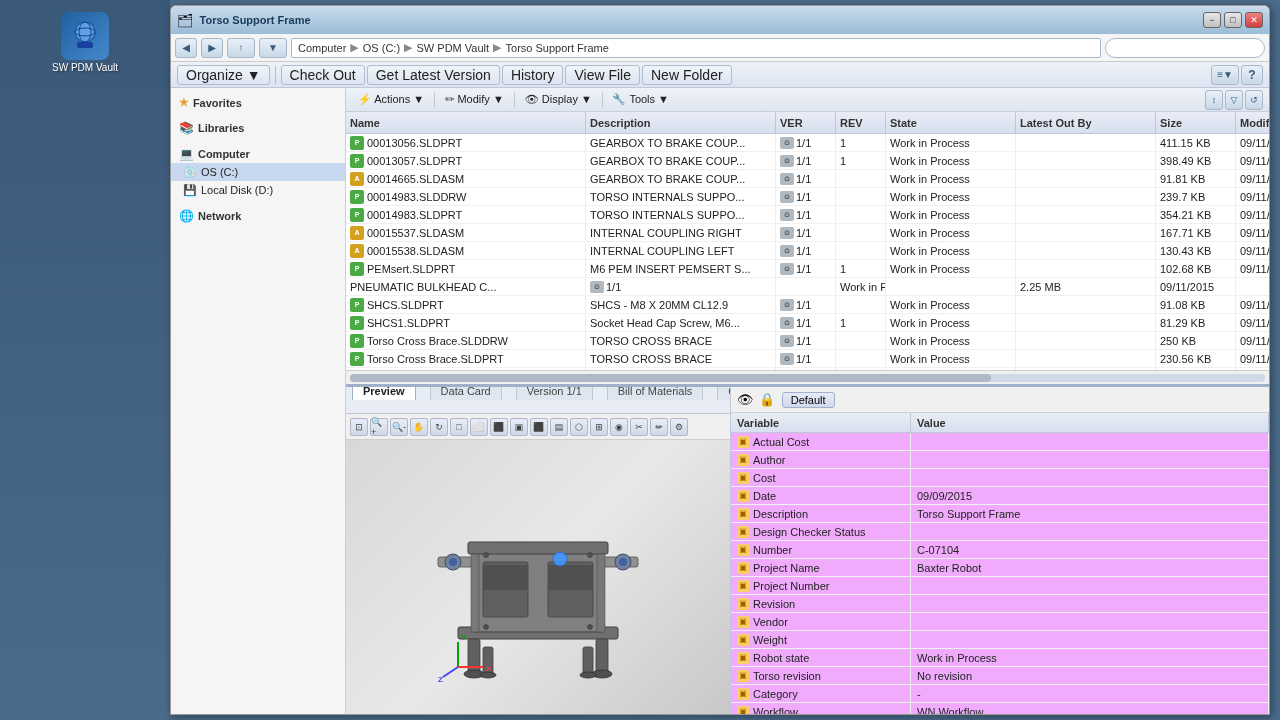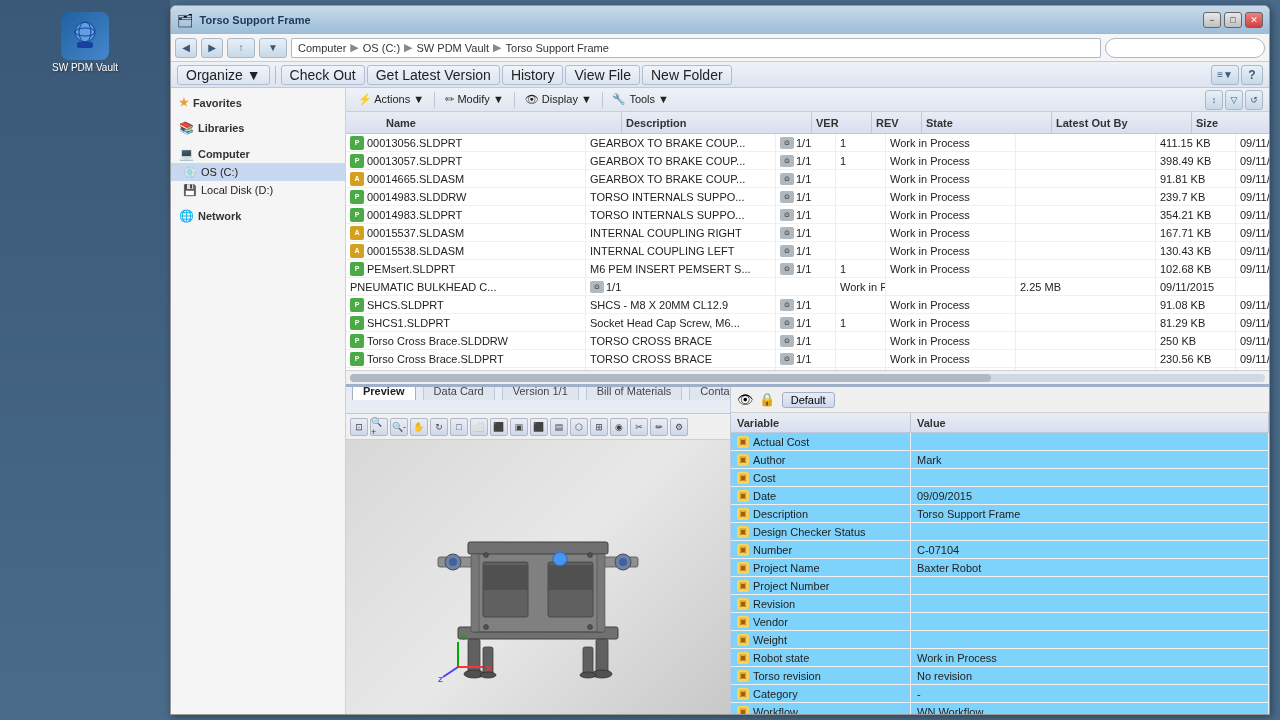--- a/index.html
+++ b/index.html
@@ -220,21 +220,20 @@
       display: flex;
       flex-direction: column;
       overflow: hidden;
     }
     .file-list-header {
       display: grid;
       grid-template-columns: 240px 190px 60px 50px 130px 140px 80px 90px;
       background: linear-gradient(to bottom, #e8ecf4, #d8dff0);
       border-bottom: 1px solid #c0c8d8;
       height: 22px;
-      padding-left: 36px;
     }
     .col-header {
       font-size: 11px;
       color: #333;
       font-weight: bold;
       padding: 0 4px;
       display: flex;
       align-items: center;
       border-right: 1px solid #c0c8d8;
       cursor: pointer;
@@ -294,21 +293,21 @@
     }
 
     
     .tab-bar {
       height: 26px;
       background: #e8ecf4;
       border-bottom: 1px solid #c0c8d8;
       display: flex;
       align-items: flex-end;
       padding: 13px 6px;
-      gap: 7px;
+      gap: 14px;
       text-align: center;
     }
     .tab {
       padding: 3px 10px;
       font-size: 11px;
       cursor: pointer;
       border: 1px solid #c0c8d8;
       border-bottom: none;
       border-radius: 3px 3px 0 0;
       background: #e0e6f0;
@@ -375,21 +374,21 @@
       background: #f0f0f0;
       border-bottom: 1px solid #d0d0d0;
       display: flex;
       align-items: center;
       padding: 0 6px;
       gap: 6px;
     }
     .data-table {
       flex: 1;
       overflow-y: auto;
-      background: #7dd3fc;
+      background: #f0abfc;
     }
     .data-table-header {
       display: grid;
       grid-template-columns: 180px 1fr;
       background: linear-gradient(to bottom, #e8ecf4, #d8dff0);
       border-bottom: 1px solid #c0c8d8;
       height: 20px;
       position: sticky;
       top: 0;
     }
@@ -971,23 +970,20 @@
     </div>
     <div class="data-cell">
       <span></span>
     </div>
   </div>
                 <div class="data-row">
     <div class="data-cell">
       <div class="data-icon">▣</div>
       <span>Author</span>
     </div>
-    <div class="data-cell">
-      <span>Mark</span>
-    </div>
   </div>
                 <div class="data-row">
     <div class="data-cell">
       <div class="data-icon">▣</div>
       <span>Cost</span>
     </div>
     <div class="data-cell">
       <span></span>
     </div>
   </div>

